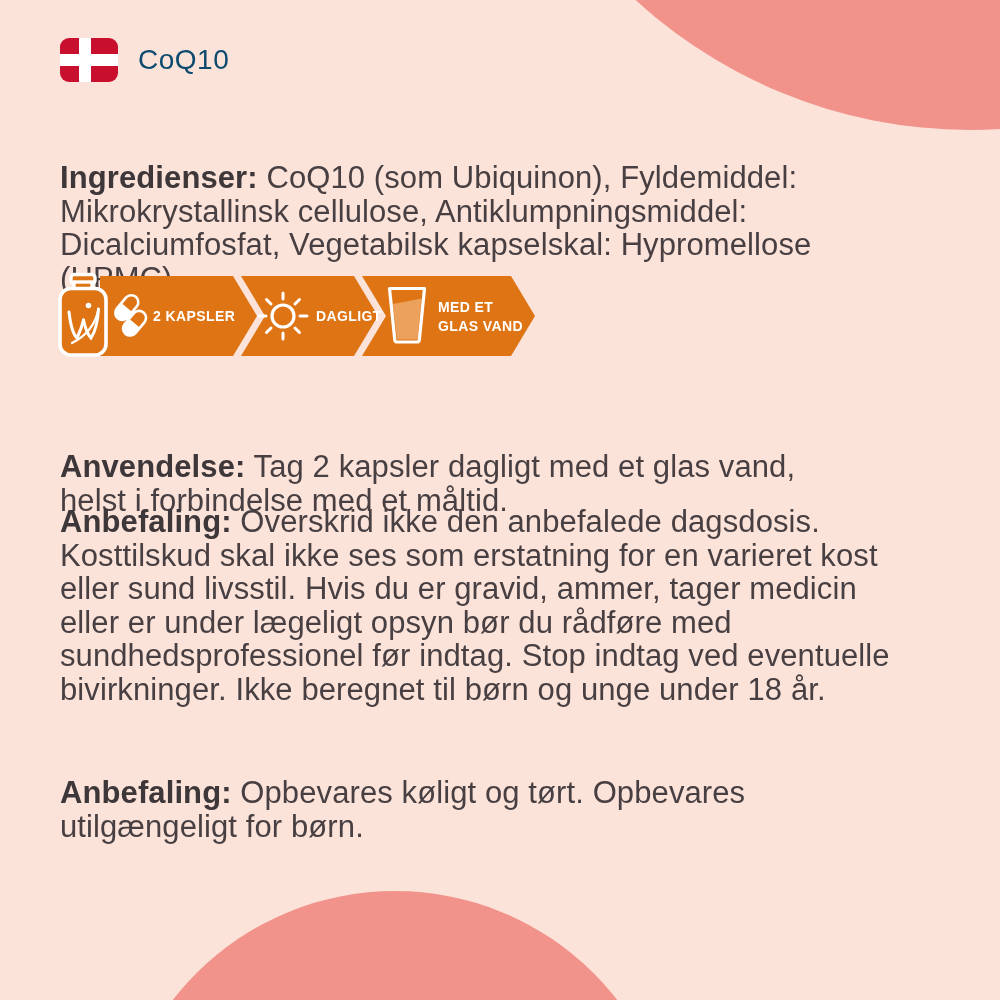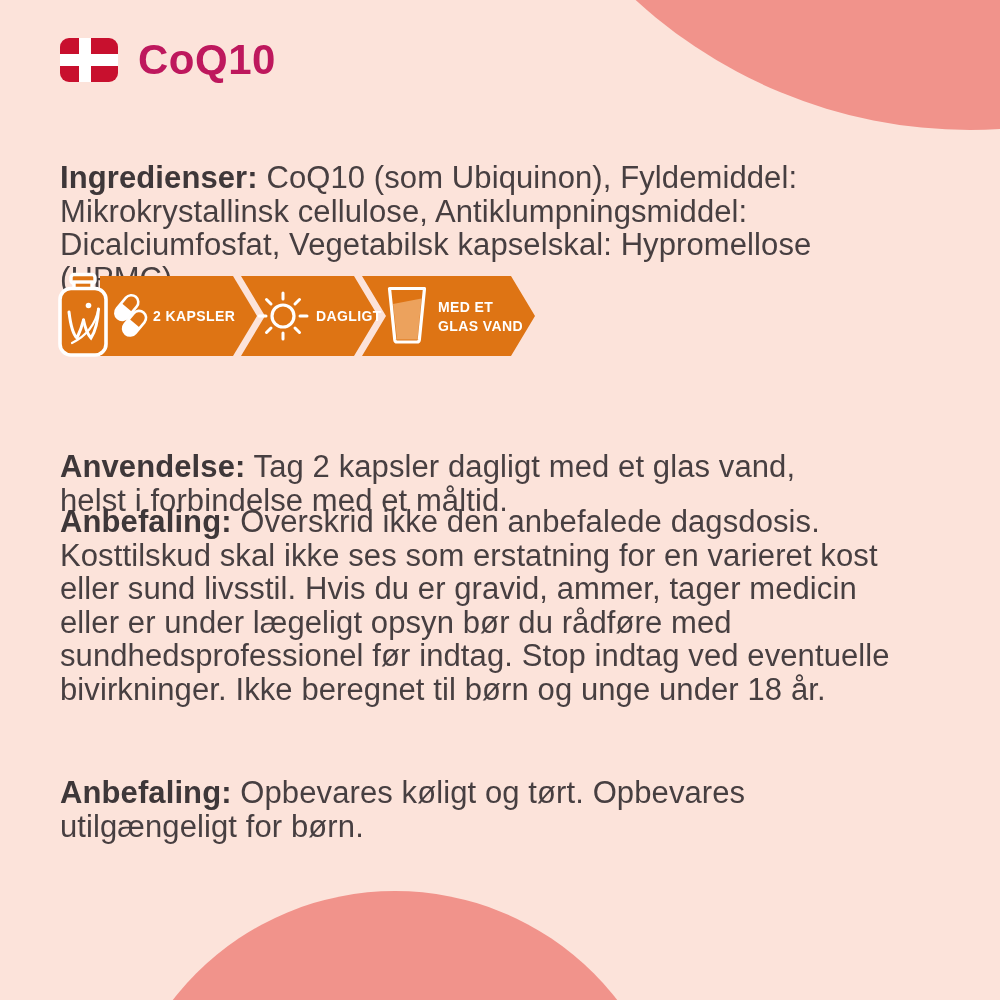--- a/index.html
+++ b/index.html
@@ -9,21 +9,21 @@
     background:#FCE3DA;
     overflow:hidden;
     font-family:"Liberation Sans", sans-serif;
     color:#473F41;
   }
   .corner-circle{position:absolute;border-radius:50%;background:#F1938B;}
   #circle-top-right{width:990px;height:990px;left:475px;top:-860px;}
   #circle-bottom{width:562px;height:562px;left:114px;top:891px;}
 
   .header{position:absolute;left:60px;top:36px;display:flex;align-items:center;gap:20px;}
-  .title{font-size:42px;font-weight:700;color:#be185d;letter-spacing:.5px;line-height:48px;}
+  .title{font-size:28px;font-weight:400;color:#0c4a6e;letter-spacing:.5px;line-height:48px;}
 
   .para{position:absolute;left:60px;font-size:31px;line-height:33.5px;letter-spacing:.1px;}
   .para strong{font-weight:700;color:#3E3739;}
   #sec-ingredients{top:130px;width:790px;}
   #sec-usage{top:419px;width:790px;}
   #sec-recommendation{top:497px;width:840px;margin-top:8px;}
   #sec-storage{top:745px;width:810px;}
 
   #dosage-banner{position:absolute;left:58px;top:271px;}
   .banner-text{font-family:"Liberation Sans",sans-serif;font-weight:bold;fill:#fff;font-size:14px;letter-spacing:.4px;}

